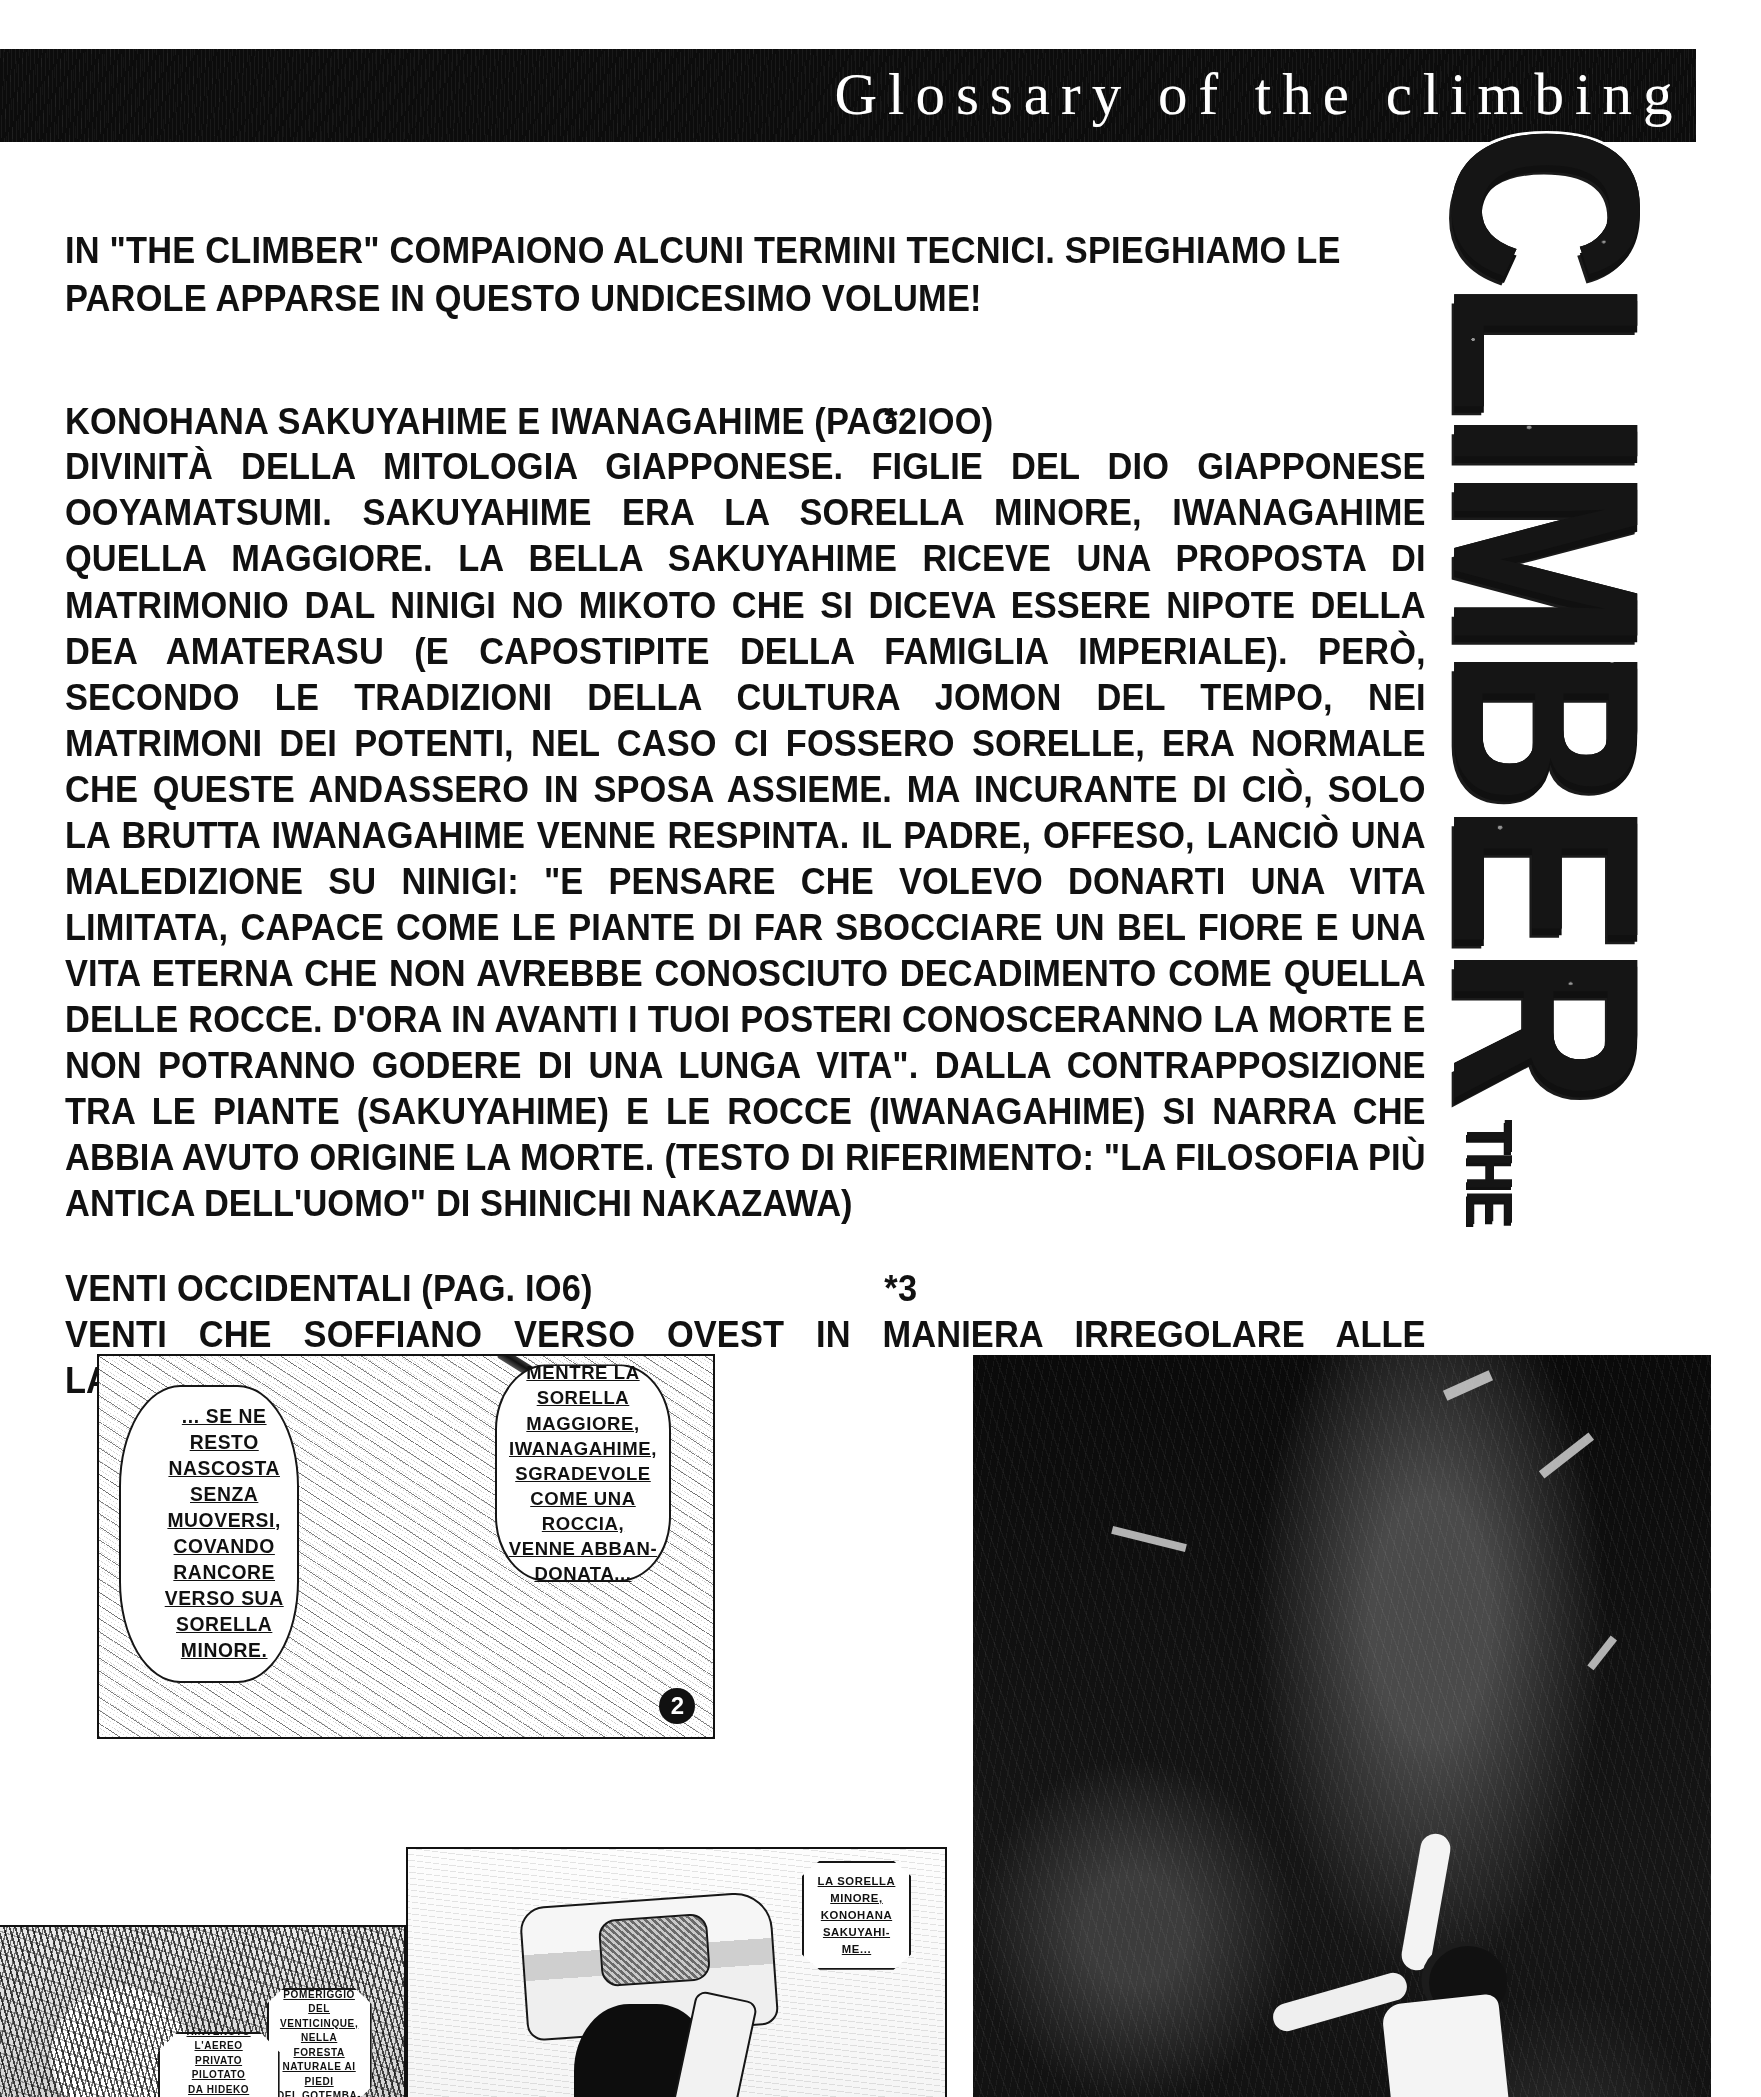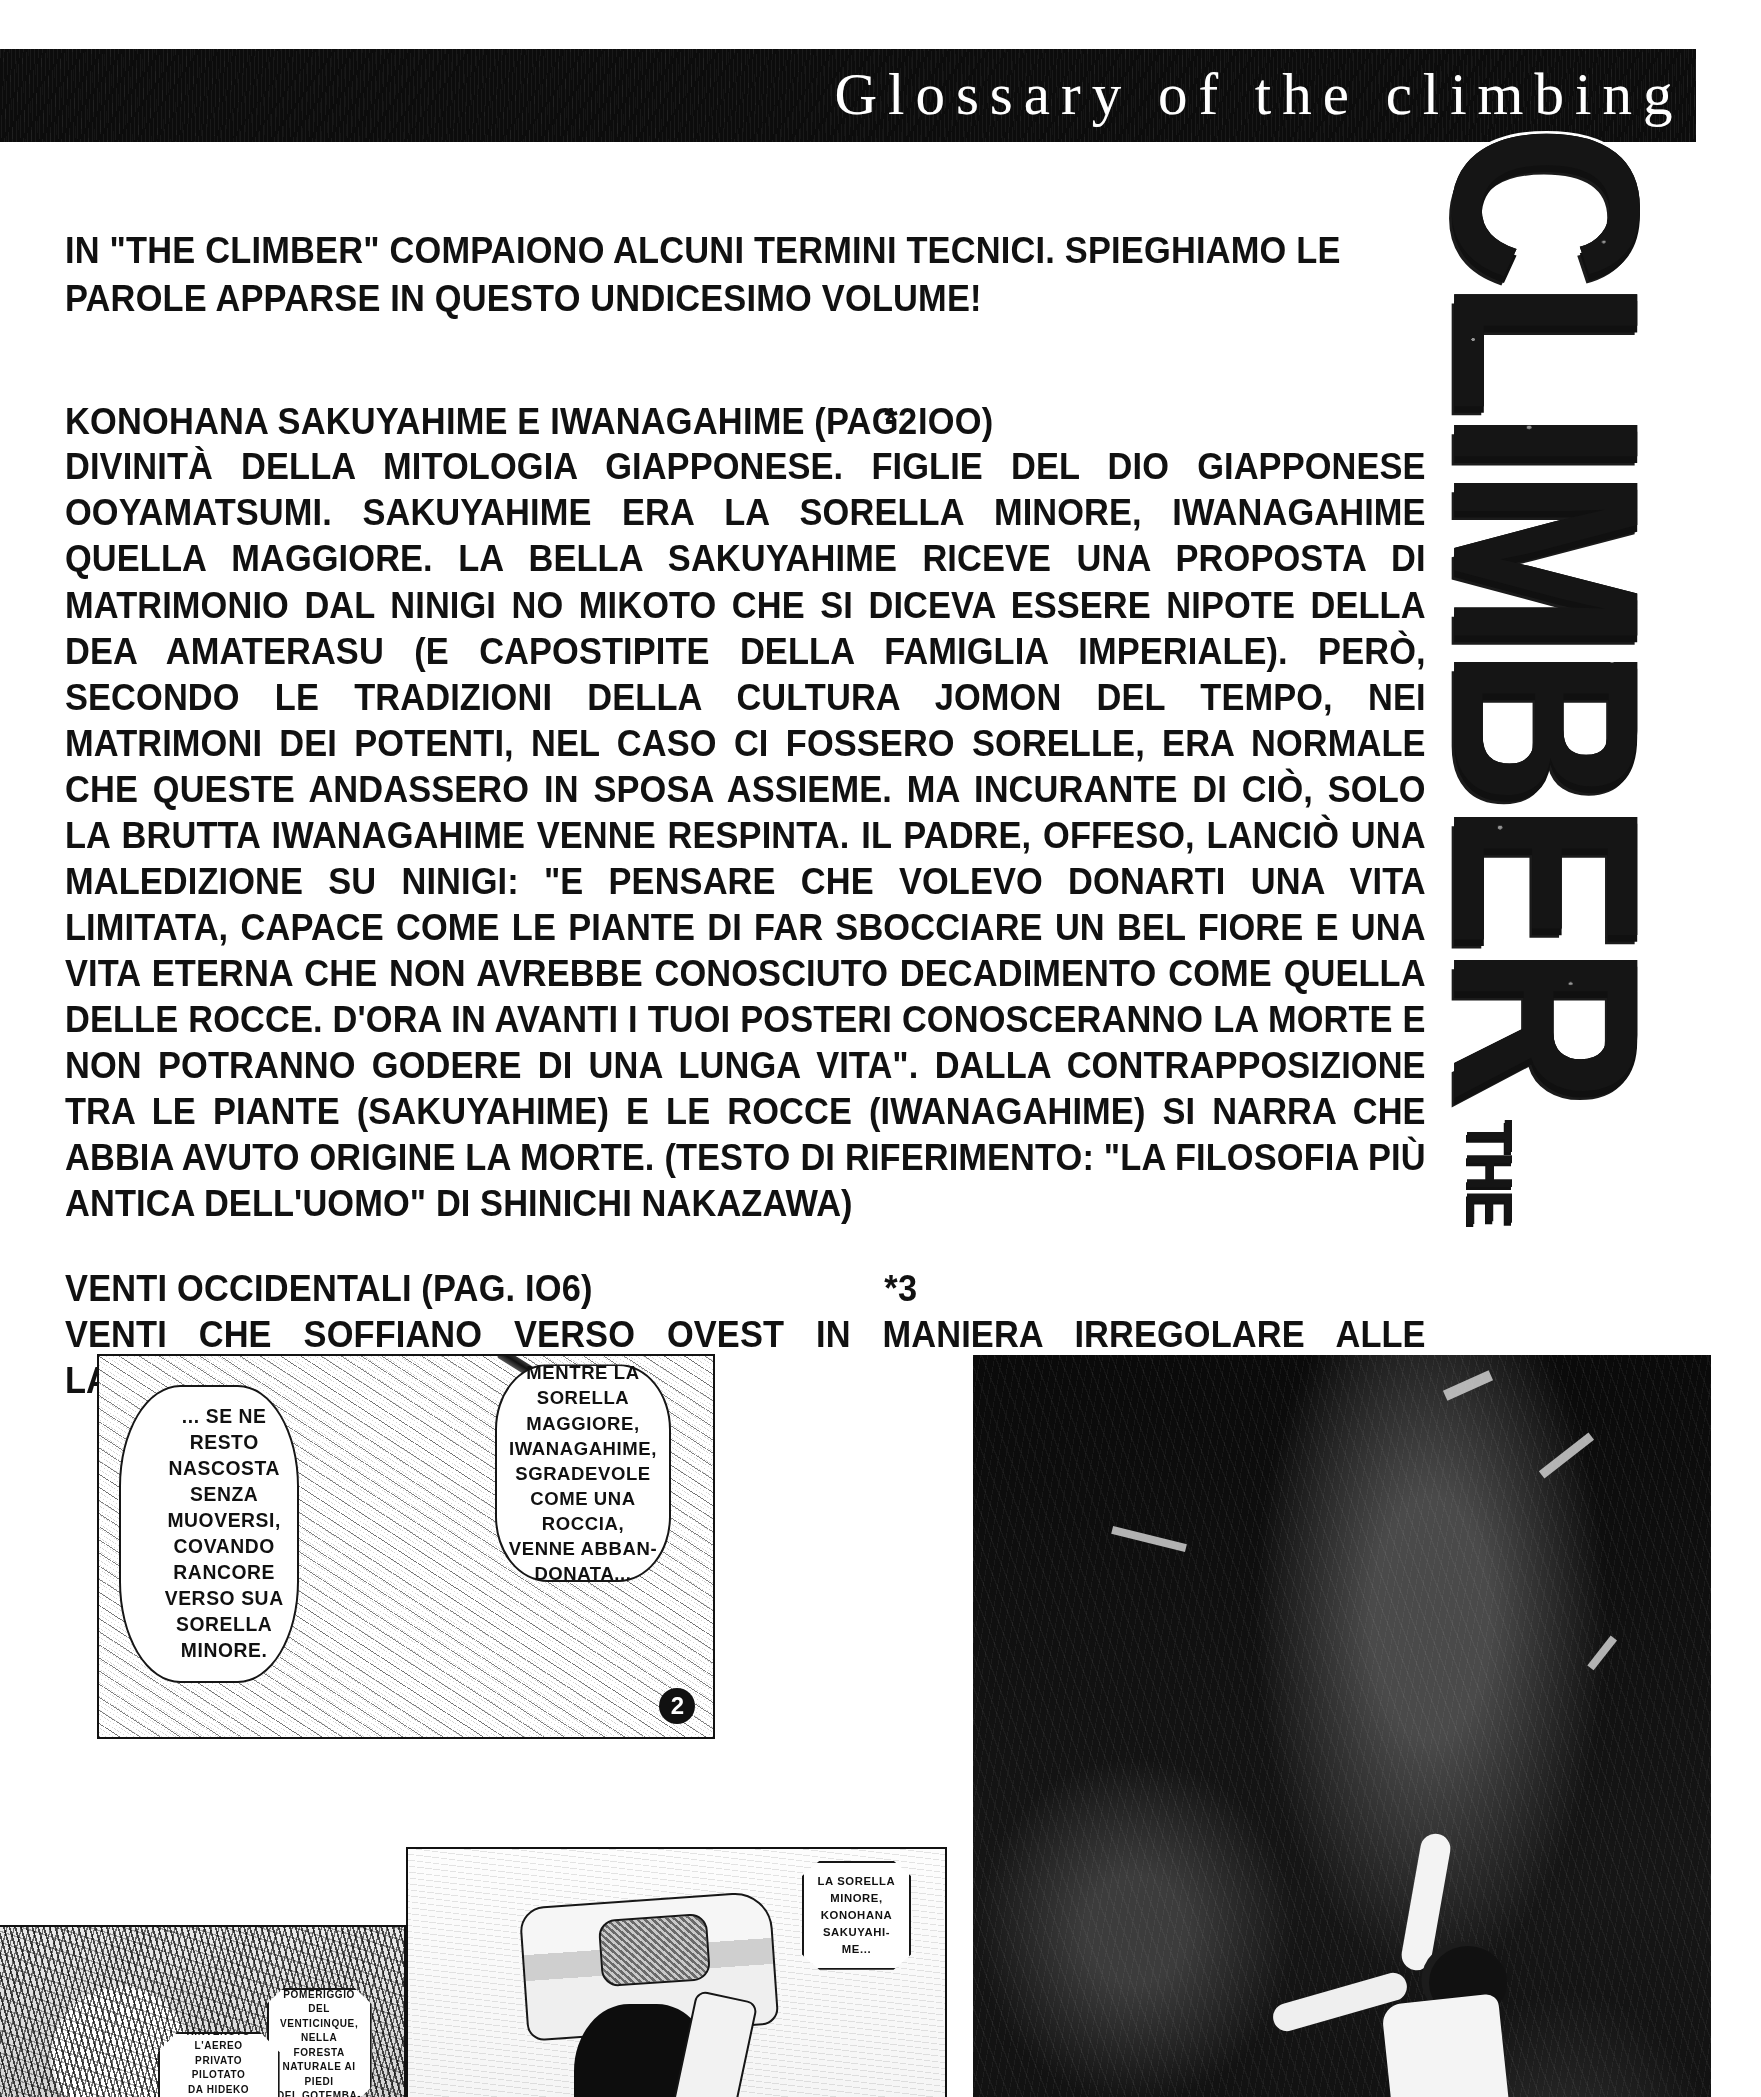--- a/index.html
+++ b/index.html
@@ -233,20 +233,21 @@
     text-align:center;
     font-family:"Liberation Sans", sans-serif;
     font-weight:700;
     letter-spacing:0.6px;
     display:flex; align-items:center; justify-content:center;
     padding:5.9px 7.6px;
     white-space:pre-line;
   }
   .balloon.oct{
     clip-path: polygon(16% 0, 84% 0, 100% 14%, 100% 86%, 84% 100%, 16% 100%, 0 86%, 0 14%);
+    text-decoration: underline;
   }
 
   
   .num-badge{
     position:absolute; width:36px; height:36px; border-radius:50%;
     background:#111; color:#fff;
     display:flex; align-items:center; justify-content:center;
     font-size:24px; font-weight:700; line-height:1;
     font-family:"Liberation Sans", sans-serif;
   }

